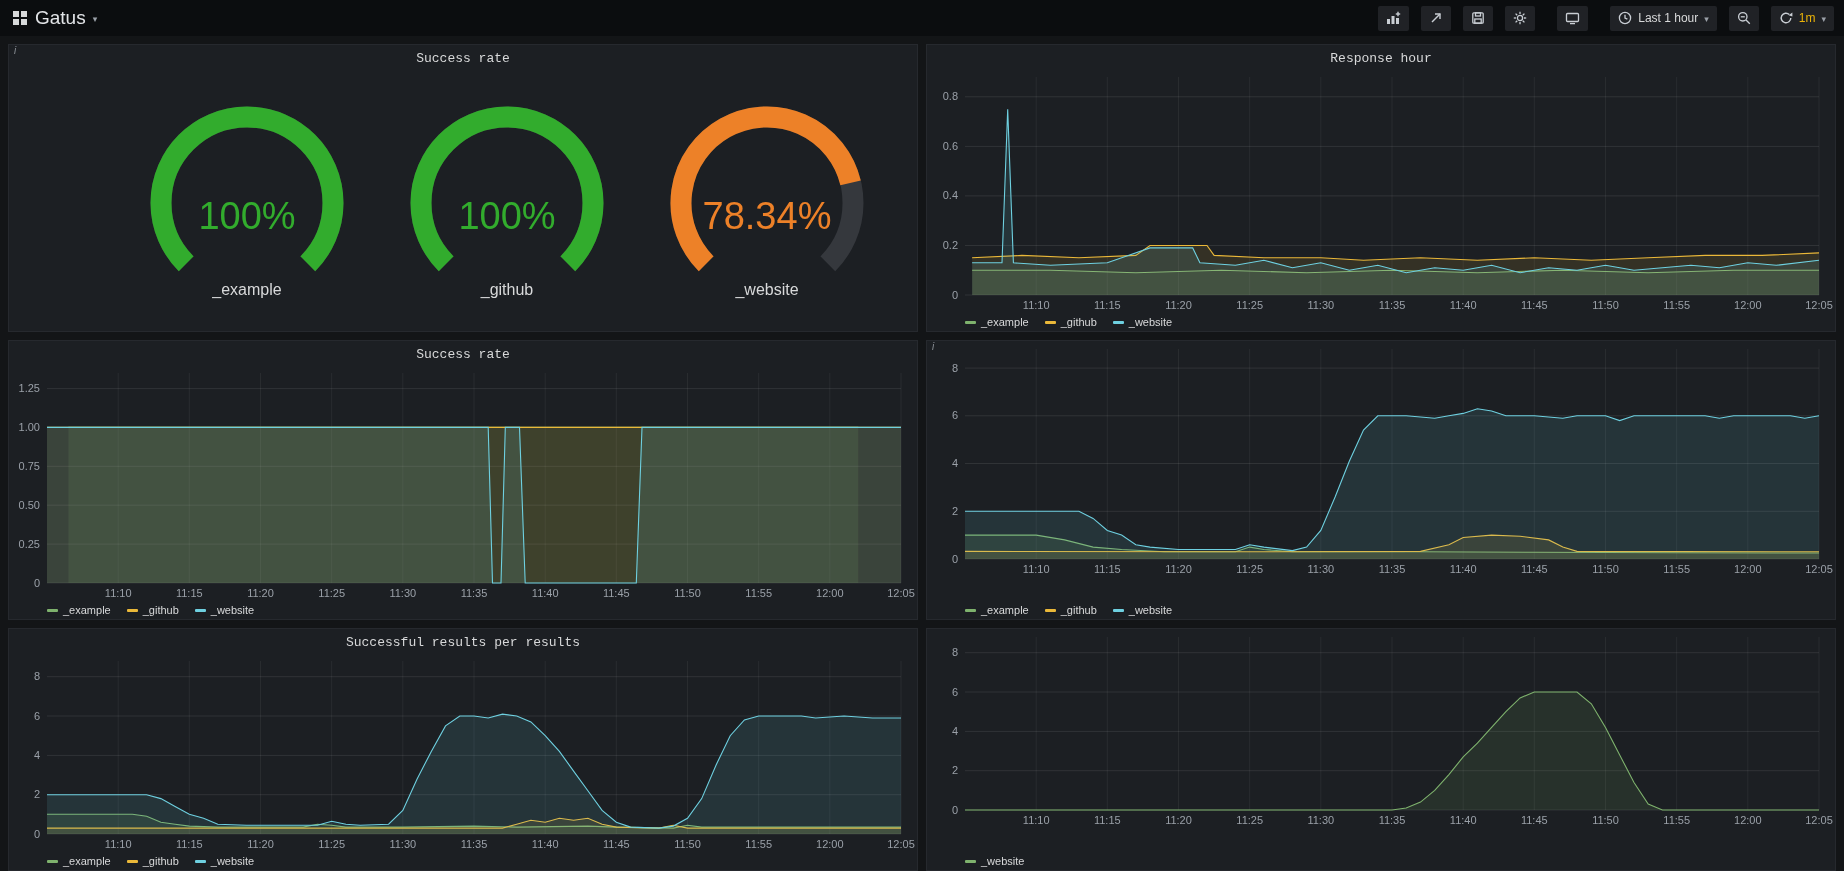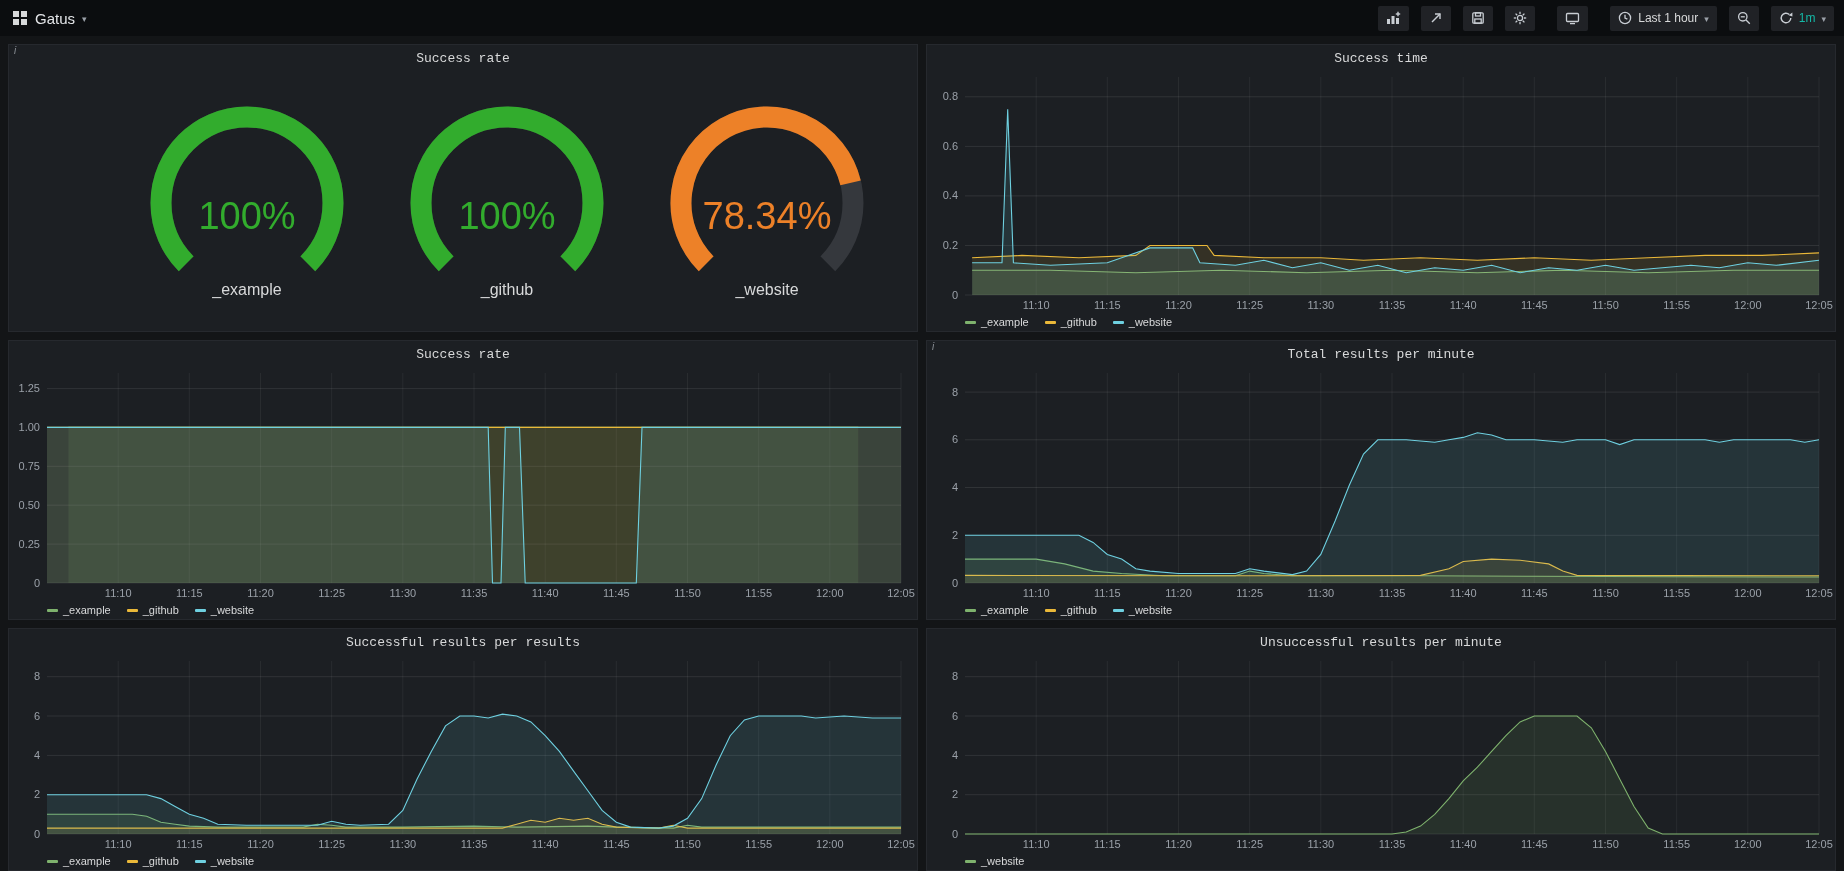--- a/index.html
+++ b/index.html
@@ -4,27 +4,27 @@
 <style>
   * { box-sizing: border-box; margin: 0; padding: 0; }
   html,body { width:1844px; height:871px; overflow:hidden; background:#131517;
     font-family:"Liberation Sans", sans-serif; }
 
   
   .navbar { height:36px; background:#0b0d0f; display:flex; align-items:center;
     justify-content:space-between; padding:0 10px 0 12px; }
   .nav-left { display:flex; align-items:center; gap:7px; }
   .logo-grid { display:inline-block; line-height:0; }
-  .dash-title { color:#e3e5e8; font-size:15px; cursor:pointer; }
+  .dash-title { color:#e3e5e8; font-size:19px; cursor:pointer; }
   .caret { color:#9aa0a8; font-size:9px; padding-top:2px; }
   .nav-right { display:flex; align-items:center; gap:12px; }
   .nav-btn { height:25px; padding:0 8px; background:#202226; border:none; border-radius:2px;
     display:flex; align-items:center; gap:6px; color:#c9ced4; font-size:12px; cursor:pointer; }
   .nav-btn .btn-text { color:#d8d9da; }
-  .nav-btn .accent-text { color:#14b8a6; }
+  .nav-btn .accent-text { color:#eab308; }
   .gap-left { margin-left:10px; }
 
   
   .dashboard { display:grid; grid-template-columns:1fr 1fr;
     grid-template-rows:288px 280px 243px; gap:8px; padding:8px; }
   .panel { position:relative; background:#1c1f23; border:1px solid #26292e;
     display:flex; flex-direction:column; }
   .panel-title { text-align:center; font-size:13px; font-weight:500; color:#d8d9da;
     padding:6px 0 3px; flex:0 0 auto; cursor:pointer;font-family:Liberation Mono, monospace; }
   .panel-info { position:absolute; top:0px; left:5px; font-size:10px; font-style:italic;
@@ -156,21 +156,21 @@
       <path d="M 69.2 162.8 A 86 86 0 1 1 190.8 162.8" stroke="#35383d" stroke-width="21" fill="none"></path>
       <path d="M 69.2 162.8 A 86 86 0 1 1 213.6 81.9" stroke="#ed8128" stroke-width="21" fill="none"></path>
       <text x="130" y="128" text-anchor="middle" class="gauge-value" fill="#ed8128">78.34%</text>
     </svg>
     <div class="gauge-label">_website</div>
   </div>
       </div>
   </section>
 
   <section class="panel">
-    <header class="panel-title">Success time</header>
+    <header class="panel-title">Response hour</header>
     <div class="chart"><svg width="908" height="244">
           <line x1="38" x2="892" y1="226.0" y2="226.0" stroke="rgba(255,255,255,0.09)" stroke-width="1"></line>
           <text x="31" y="229.5" text-anchor="end" class="tick">0</text>
           <line x1="38" x2="892" y1="176.5" y2="176.5" stroke="rgba(255,255,255,0.09)" stroke-width="1"></line>
           <text x="31" y="180" text-anchor="end" class="tick">0.2</text>
           <line x1="38" x2="892" y1="126.9" y2="126.9" stroke="rgba(255,255,255,0.09)" stroke-width="1"></line>
           <text x="31" y="130.4" text-anchor="end" class="tick">0.4</text>
           <line x1="38" x2="892" y1="77.4" y2="77.4" stroke="rgba(255,255,255,0.09)" stroke-width="1"></line>
           <text x="31" y="80.9" text-anchor="end" class="tick">0.6</text>
           <line x1="38" x2="892" y1="27.8" y2="27.8" stroke="rgba(255,255,255,0.09)" stroke-width="1"></line>
@@ -261,21 +261,20 @@
         </svg></div>
     <div class="legend">
         <span class="legend-item"><i class="swatch" style="background:#7EB26D"></i>_example</span>
         <span class="legend-item"><i class="swatch" style="background:#EAB839"></i>_github</span>
         <span class="legend-item"><i class="swatch" style="background:#6ED0E0"></i>_website</span>
       </div>
   </section>
 
   <section class="panel">
     <span class="panel-info">i</span>
-    <header class="panel-title">Total results per minute</header>
     <div class="chart"><svg width="908" height="236">
           <line x1="38" x2="892" y1="218.0" y2="218.0" stroke="rgba(255,255,255,0.09)" stroke-width="1"></line>
           <text x="31" y="221.5" text-anchor="end" class="tick">0</text>
           <line x1="38" x2="892" y1="170.3" y2="170.3" stroke="rgba(255,255,255,0.09)" stroke-width="1"></line>
           <text x="31" y="173.8" text-anchor="end" class="tick">2</text>
           <line x1="38" x2="892" y1="122.5" y2="122.5" stroke="rgba(255,255,255,0.09)" stroke-width="1"></line>
           <text x="31" y="126" text-anchor="end" class="tick">4</text>
           <line x1="38" x2="892" y1="74.8" y2="74.8" stroke="rgba(255,255,255,0.09)" stroke-width="1"></line>
           <text x="31" y="78.3" text-anchor="end" class="tick">6</text>
           <line x1="38" x2="892" y1="27.1" y2="27.1" stroke="rgba(255,255,255,0.09)" stroke-width="1"></line>
@@ -363,21 +362,20 @@
           <polyline points="38.0,141.7 137.6,141.7 151.9,145.6 166.1,153.5 180.3,161.3 194.6,165.3 208.8,171.2 237.3,172.2 308.4,172.2 322.7,168.2 336.9,171.2 351.1,172.2 379.6,171.2 393.8,157.4 408.1,126.0 422.3,98.4 436.5,72.9 450.8,63.0 465.0,63.0 479.2,65.0 493.5,61.1 507.7,63.0 521.9,68.9 536.2,82.7 550.4,98.4 564.6,118.1 578.9,137.8 593.1,157.4 607.3,169.2 621.6,174.1 650.0,175.1 664.3,173.1 678.5,165.3 692.7,145.6 707.0,112.2 721.2,82.7 735.4,67.0 749.7,63.0 792.4,63.0 806.6,65.0 835.1,63.0 863.5,65.0 892.0,65.0" fill="none" stroke="#6ED0E0" stroke-width="1.1"></polyline>
         </svg></div>
     <div class="legend">
         <span class="legend-item"><i class="swatch" style="background:#7EB26D"></i>_example</span>
         <span class="legend-item"><i class="swatch" style="background:#EAB839"></i>_github</span>
         <span class="legend-item"><i class="swatch" style="background:#6ED0E0"></i>_website</span>
       </div>
   </section>
 
   <section class="panel">
-    <header class="panel-title">Unsuccessful results per minute</header>
     <div class="chart"><svg width="908" height="199">
           <line x1="38" x2="892" y1="181.0" y2="181.0" stroke="rgba(255,255,255,0.09)" stroke-width="1"></line>
           <text x="31" y="184.5" text-anchor="end" class="tick">0</text>
           <line x1="38" x2="892" y1="141.7" y2="141.7" stroke="rgba(255,255,255,0.09)" stroke-width="1"></line>
           <text x="31" y="145.2" text-anchor="end" class="tick">2</text>
           <line x1="38" x2="892" y1="102.4" y2="102.4" stroke="rgba(255,255,255,0.09)" stroke-width="1"></line>
           <text x="31" y="105.9" text-anchor="end" class="tick">4</text>
           <line x1="38" x2="892" y1="63.0" y2="63.0" stroke="rgba(255,255,255,0.09)" stroke-width="1"></line>
           <text x="31" y="66.5" text-anchor="end" class="tick">6</text>
           <line x1="38" x2="892" y1="23.7" y2="23.7" stroke="rgba(255,255,255,0.09)" stroke-width="1"></line>

